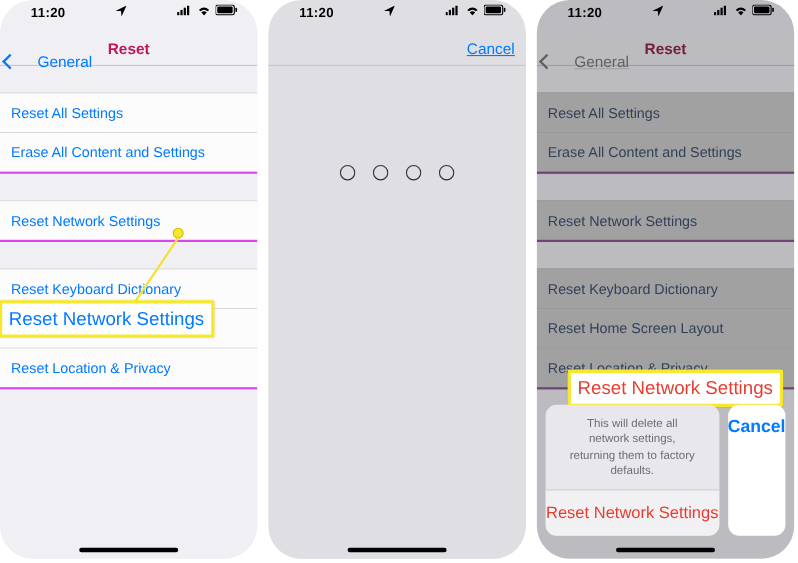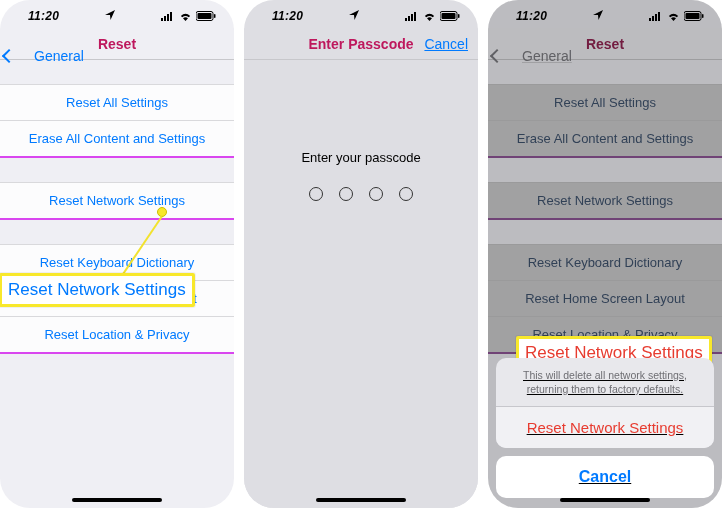--- a/index.html
+++ b/index.html
@@ -18,27 +18,26 @@
     height: 508px;
     background: #efeff4;
     border-radius: 30px;
     overflow: hidden;
     flex-shrink: 0;
   }
   
   .statusbar {
     height: 28px;
     display: flex;
-    align-items: center;
+    align-items: flex-start;
     justify-content: space-between;
     padding: 4px 18px 0 28px;
     font-size: 12px;
     font-weight: 600;
     color: #000;
-    font-style: italic;
   }
   .statusbar .time { letter-spacing: 0.3px; }
   .statusbar .icons { display: flex; gap: 4px; align-items: center;}
   .statusbar .icons svg { display:block; }
   
   .navbar {
     height: 32px;
     display: flex;
     align-items: center;
     justify-content: center;
@@ -152,22 +151,22 @@
     background:#f7e72a;border:1px solid #cdbf00;
   }
   
   .sheet-backdrop {
     position: absolute;
     inset:0;
     background: rgba(0,0,0,0.12);
   }
   .actionsheet {
     position: absolute;
-    left: 8px; right: 8px; bottom: 10px;
-    display: flex; flex-direction: column; gap: 8px; text-decoration: underline;
+    left: 8px; right: 8px; bottom: 21px;
+    display: flex; flex-direction: row; gap: 8px;
   }
   .sheet-card {
     background: #e8e8ec;
     border-radius: 10px;
     overflow: hidden;
   }
   .sheet-msg {
     font-size: 10.5px;
     color: #6e6e73;
     text-align: center;
@@ -184,21 +183,21 @@
   }
   .sheet-cancel {
     background: #fff;
     border-radius: 10px;
     text-align: center;
     color: #007aff;
     font-size: 16px;
     font-weight: 600;
     padding: 12px 0;
   }
-  .content { position: relative; text-align: center; }
+  .content { position: relative; }
 </style>
 </head>
 <body>
 
 <div class="phone">
   <div class="statusbar">
     <span class="time">11:20</span>
     <span>
       <svg width="10" height="10" viewBox="0 0 10 10">
           <path d="M0 5 L10 0 L5.5 10 L5 5 Z" fill="#000"></path>
@@ -275,25 +274,23 @@
           <path d="M6.5 9 L4 6.2 Q6.5 4.2 9 6.2 Z M1.8 4 Q6.5 -0.5 11.2 4 L9.7 5.3 Q6.5 2.5 3.3 5.3 Z" fill="#000"></path>
         </svg>
       <svg width="20" height="10" viewBox="0 0 20 10">
           <rect x="0" y="0.5" width="17" height="9" rx="2" fill="none" stroke="#000" stroke-width="1"></rect>
           <rect x="1.5" y="2" width="14" height="6" rx="1" fill="#000"></rect>
           <rect x="18" y="3" width="1.5" height="4" rx="0.7" fill="#000"></rect>
         </svg>
     </span>
   </div>
   <div class="navbar" style="background:#dedee3;">
-    <span class="title">Enter Passcode</span>
     <span class="right">Cancel</span>
   </div>
   <div class="pass-body">
-    <div class="pass-prompt">Enter your passcode</div>
     <div class="dots">
       <div class="dot"></div>
       <div class="dot"></div>
       <div class="dot"></div>
       <div class="dot"></div>
     </div>
   </div>
   <div class="home-indicator"></div>
 </div>
 

